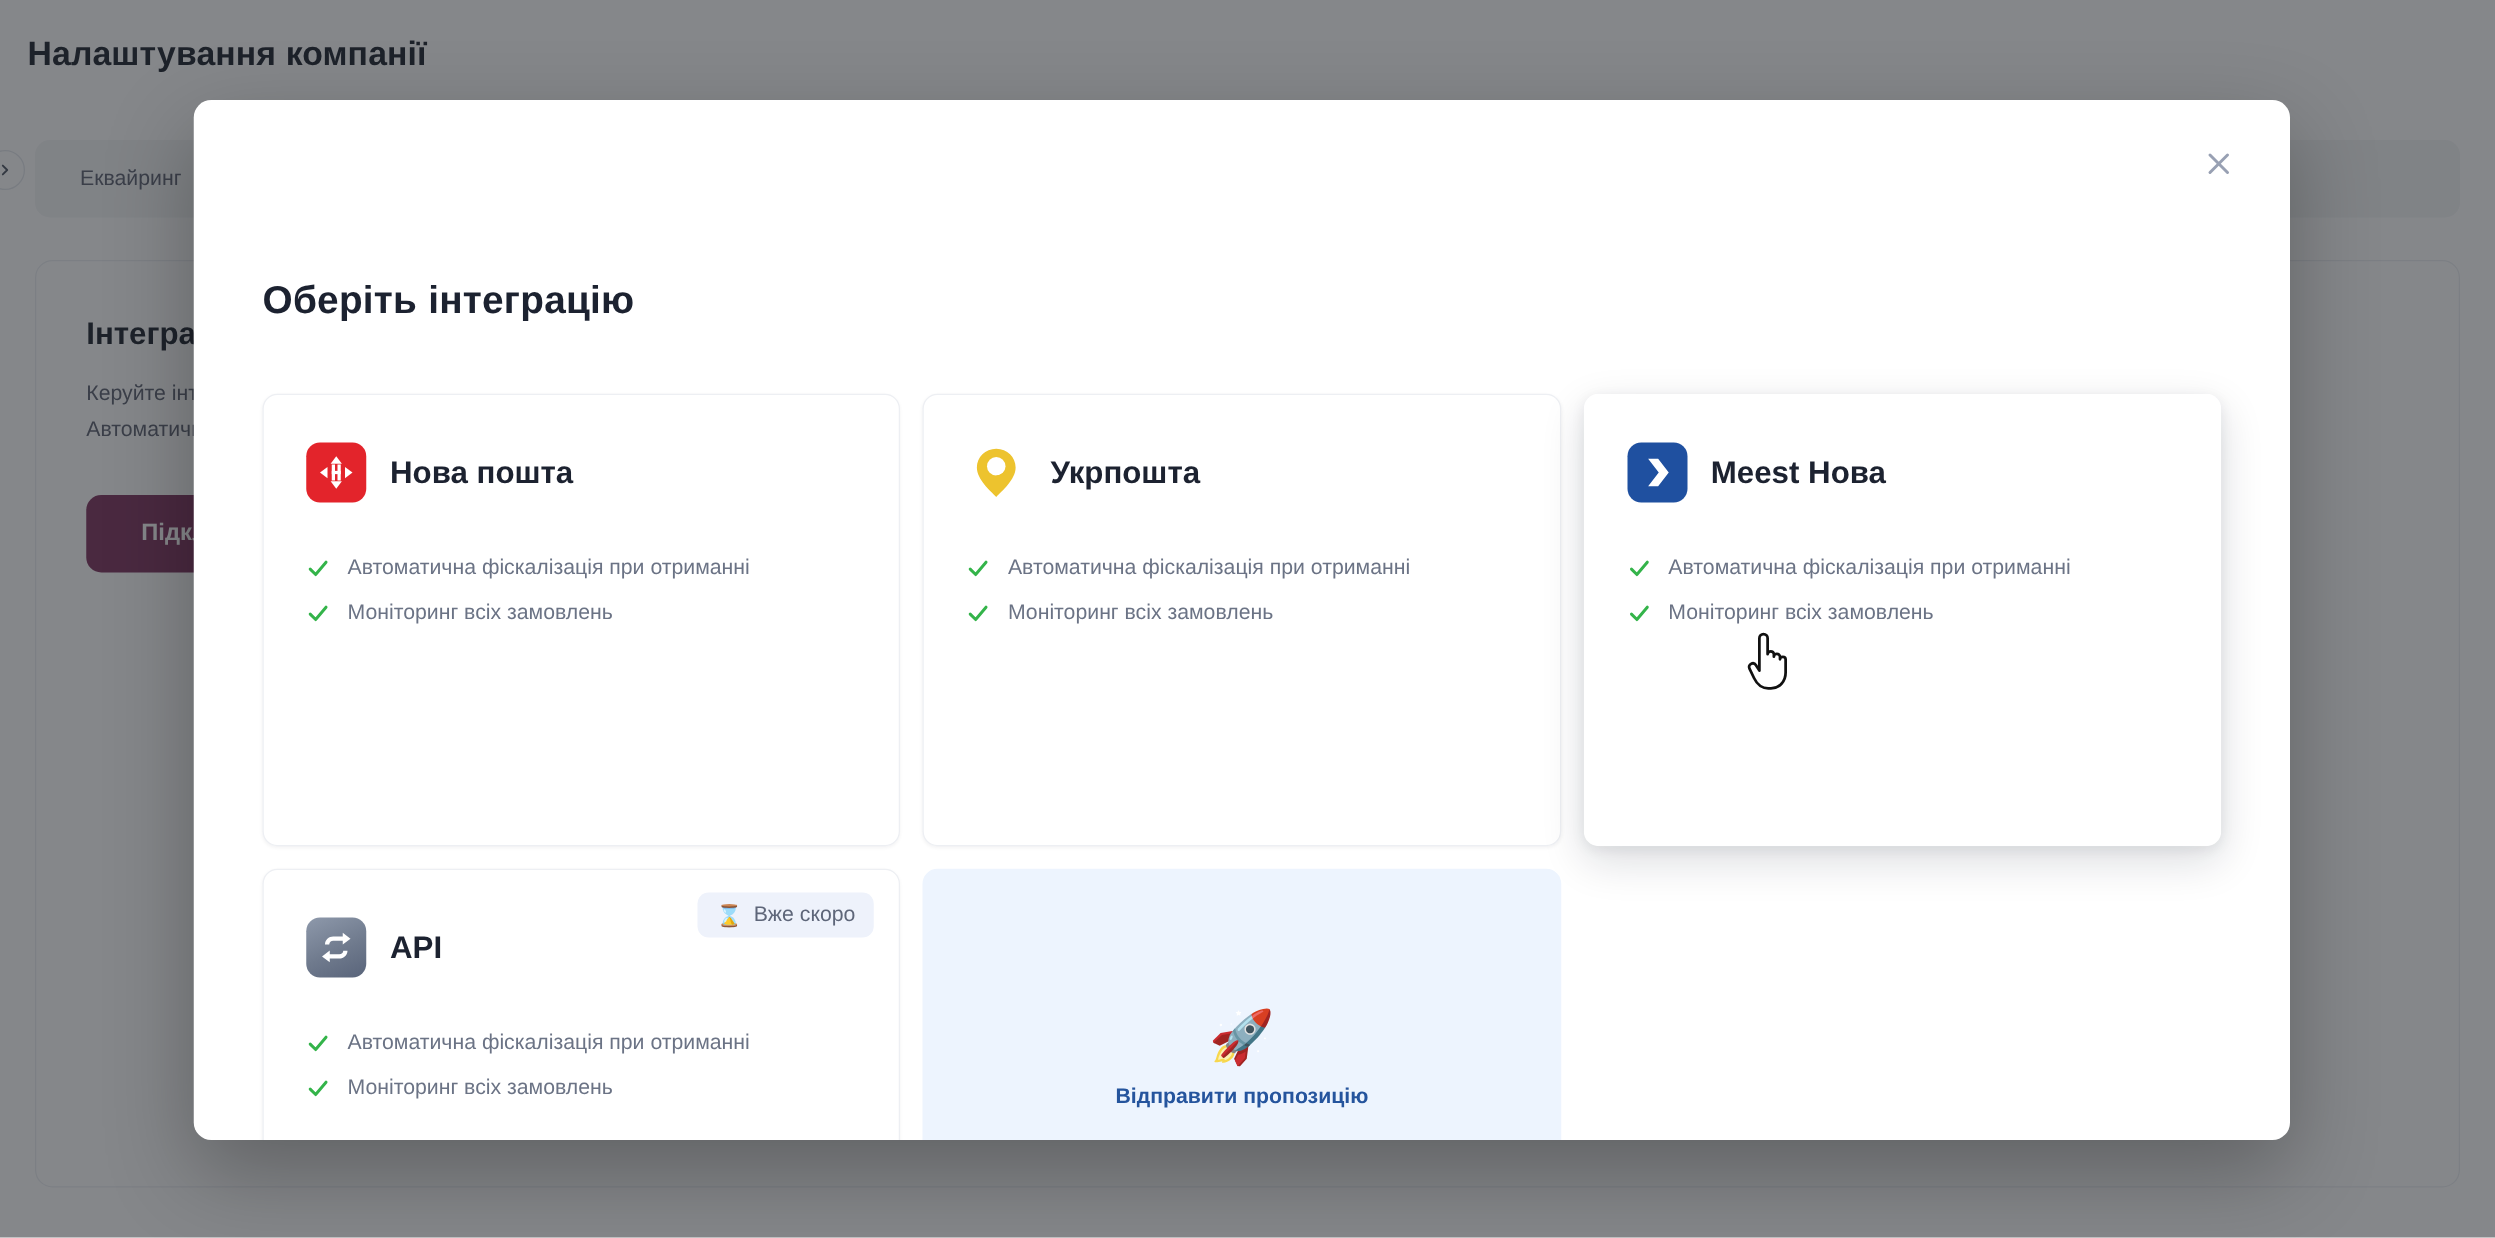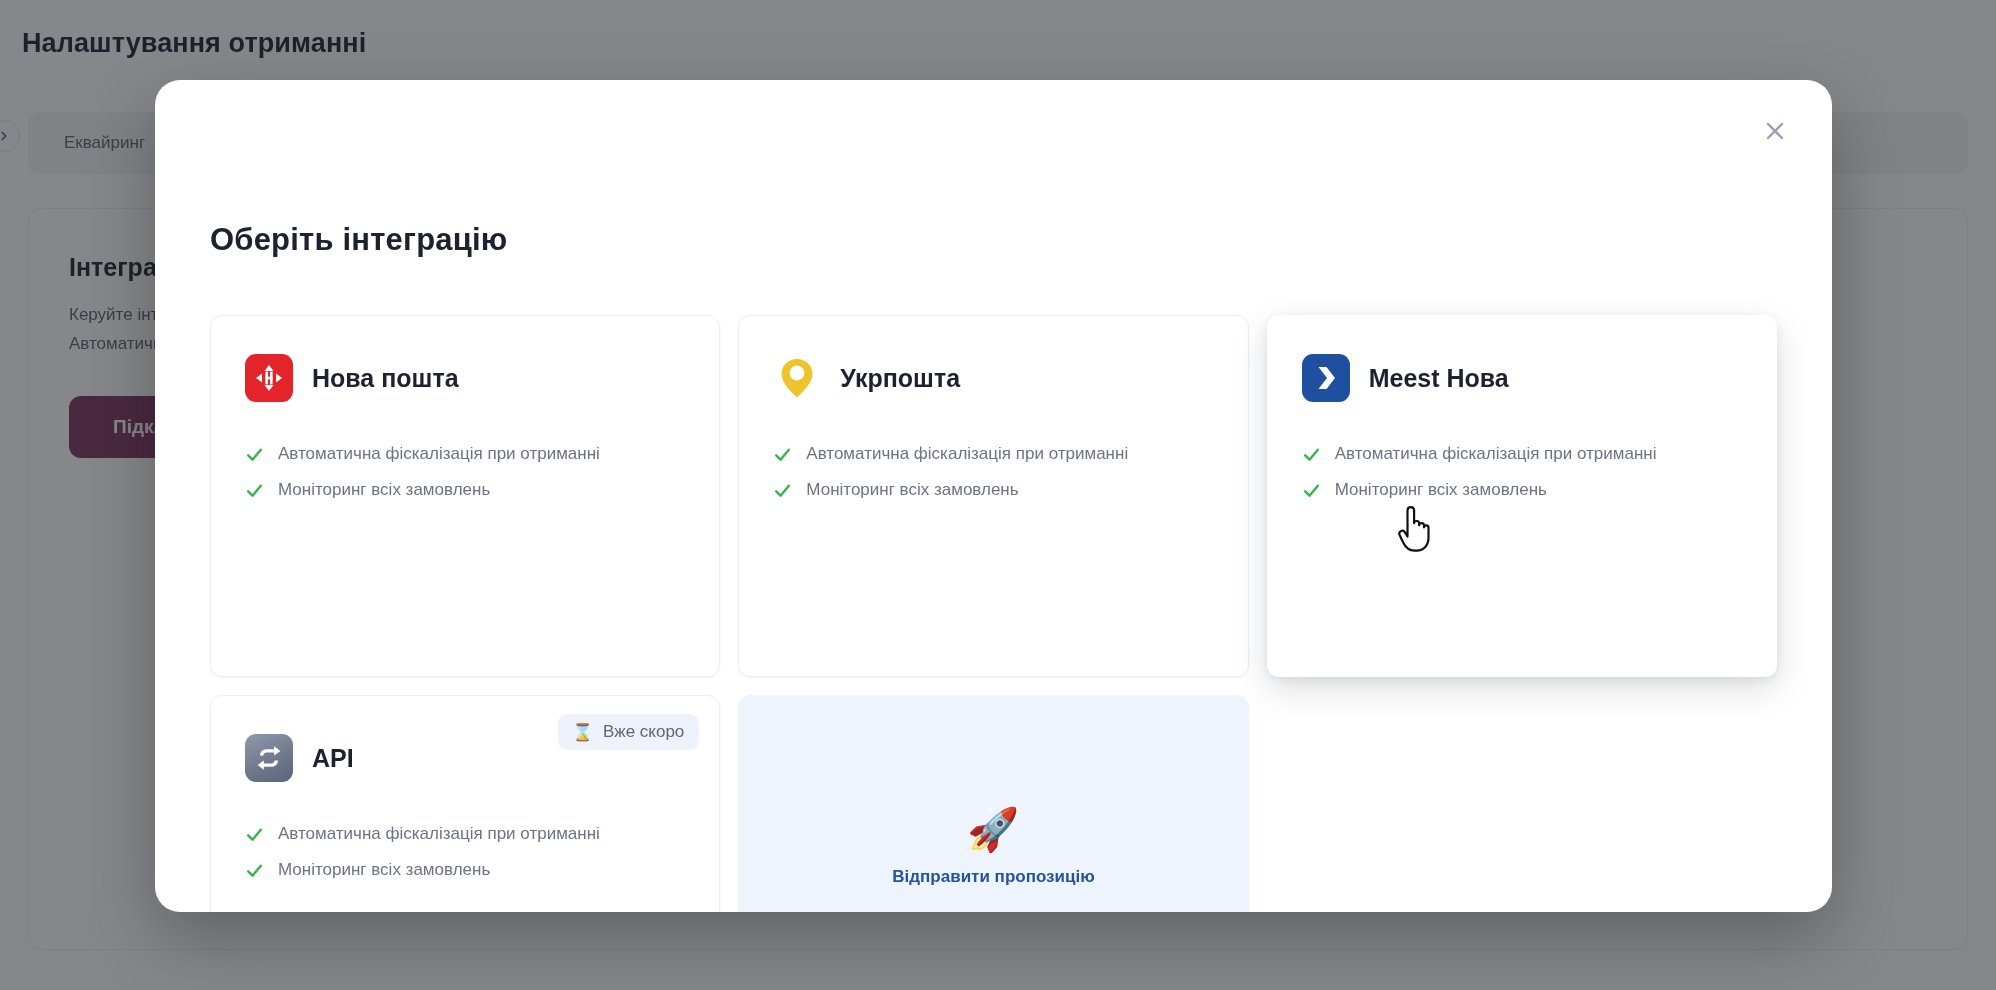--- a/index.html
+++ b/index.html
@@ -109,21 +109,21 @@
   }
 
   
   .modal {
     position: absolute;
     left: 155px;
     top: 80px;
     width: 1677px;
     height: 832px;
     background: #ffffff;
-    border-radius: 25px;
+    border-radius: 14px;
     box-shadow: 0 26px 70px rgba(0,0,0,.28);
     overflow: hidden;
   }
 
   .modal-close {
     position: absolute;
     right: 34px;
     top: 28px;
     width: 46px;
     height: 46px;
@@ -276,21 +276,21 @@
     width: 34px;
     height: 48px;
     pointer-events: none;
   }
 </style>
 </head>
 <body>
 
 <div class="page-bg">
 
-  <div class="bg-title">Налаштування отриманні</div>
+  <div class="bg-title">Налаштування компанії</div>
 
   <div class="bg-sidebar-toggle">
     <svg width="14" height="14" viewBox="0 0 24 24" fill="none" stroke="currentColor" stroke-width="2.6" stroke-linecap="round" stroke-linejoin="round">
       <polyline points="9 18 15 12 9 6"></polyline>
     </svg>
   </div>
 
   <div class="bg-tabs">
     <div class="bg-tab">Еквайринг</div>
   </div>

